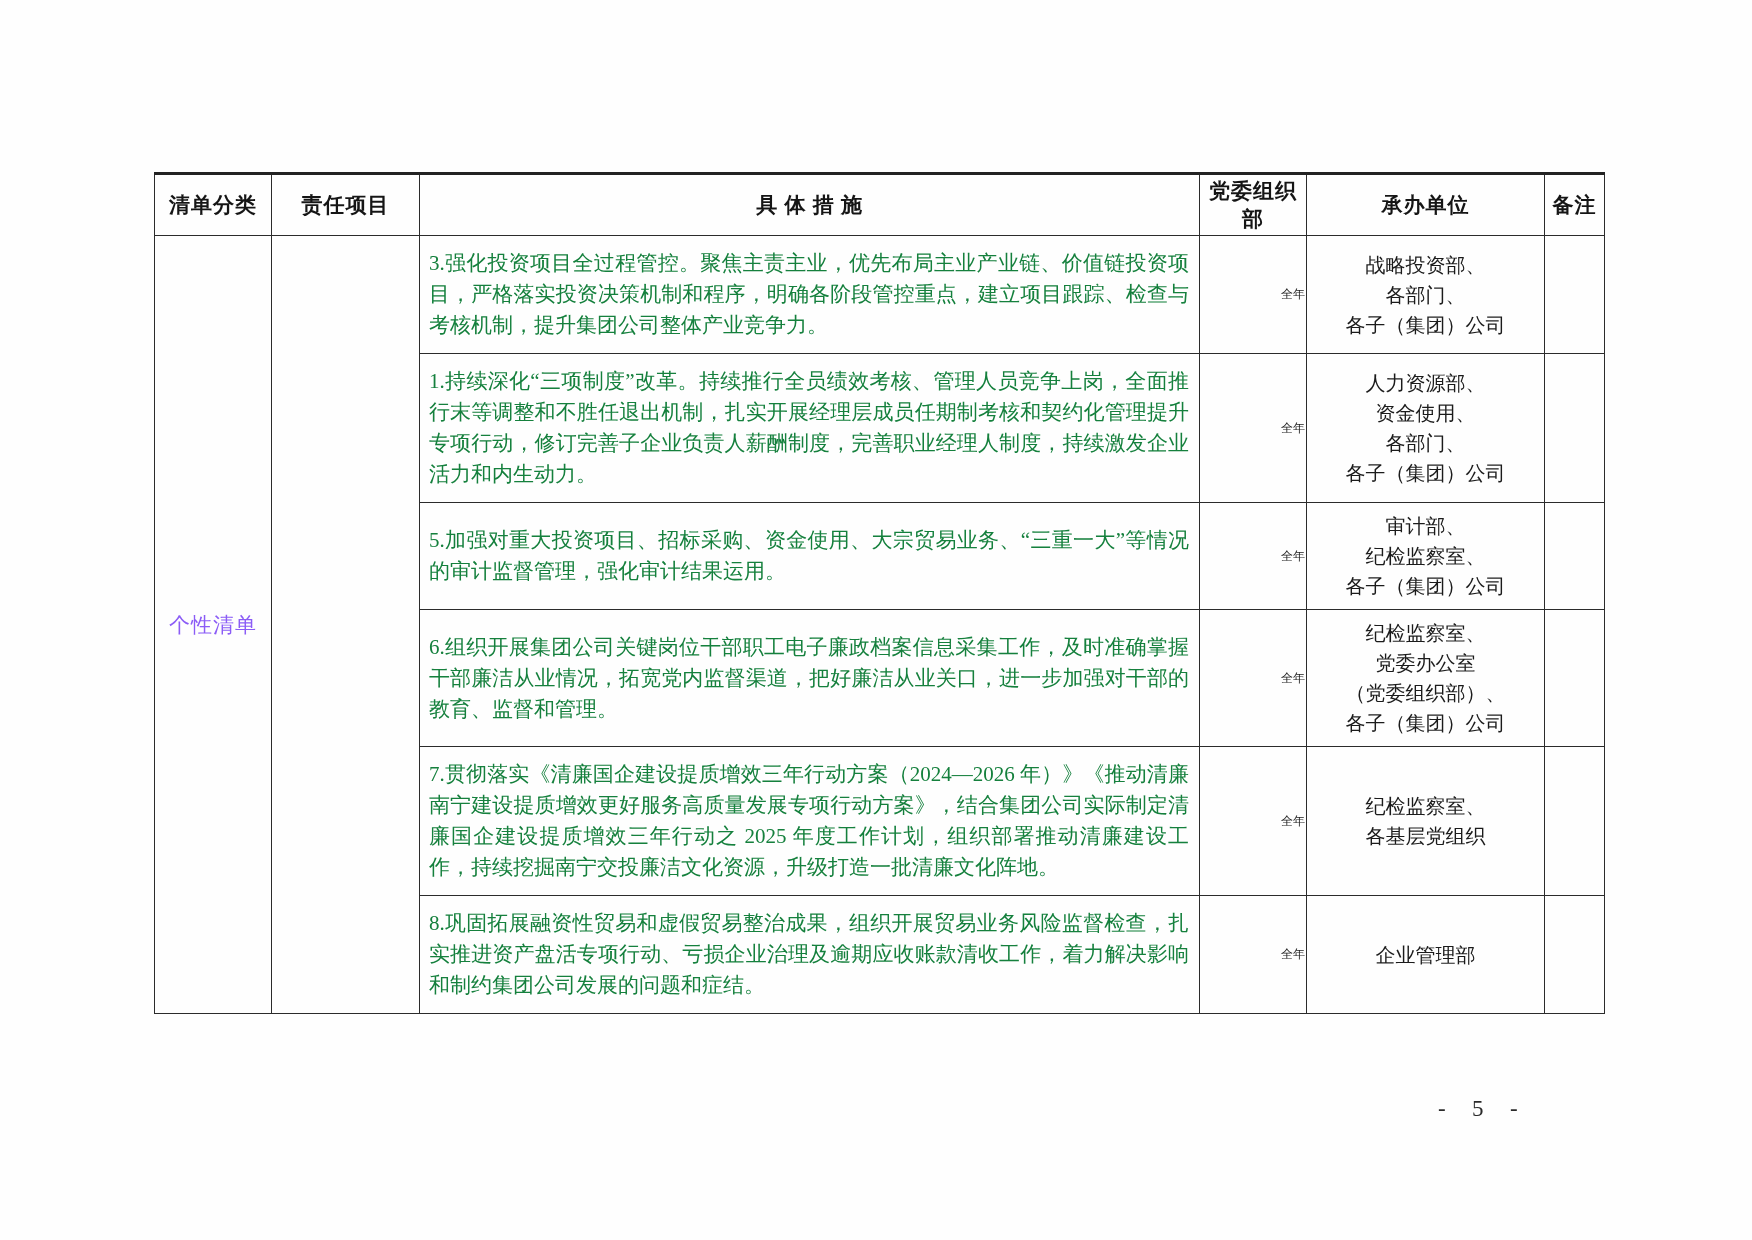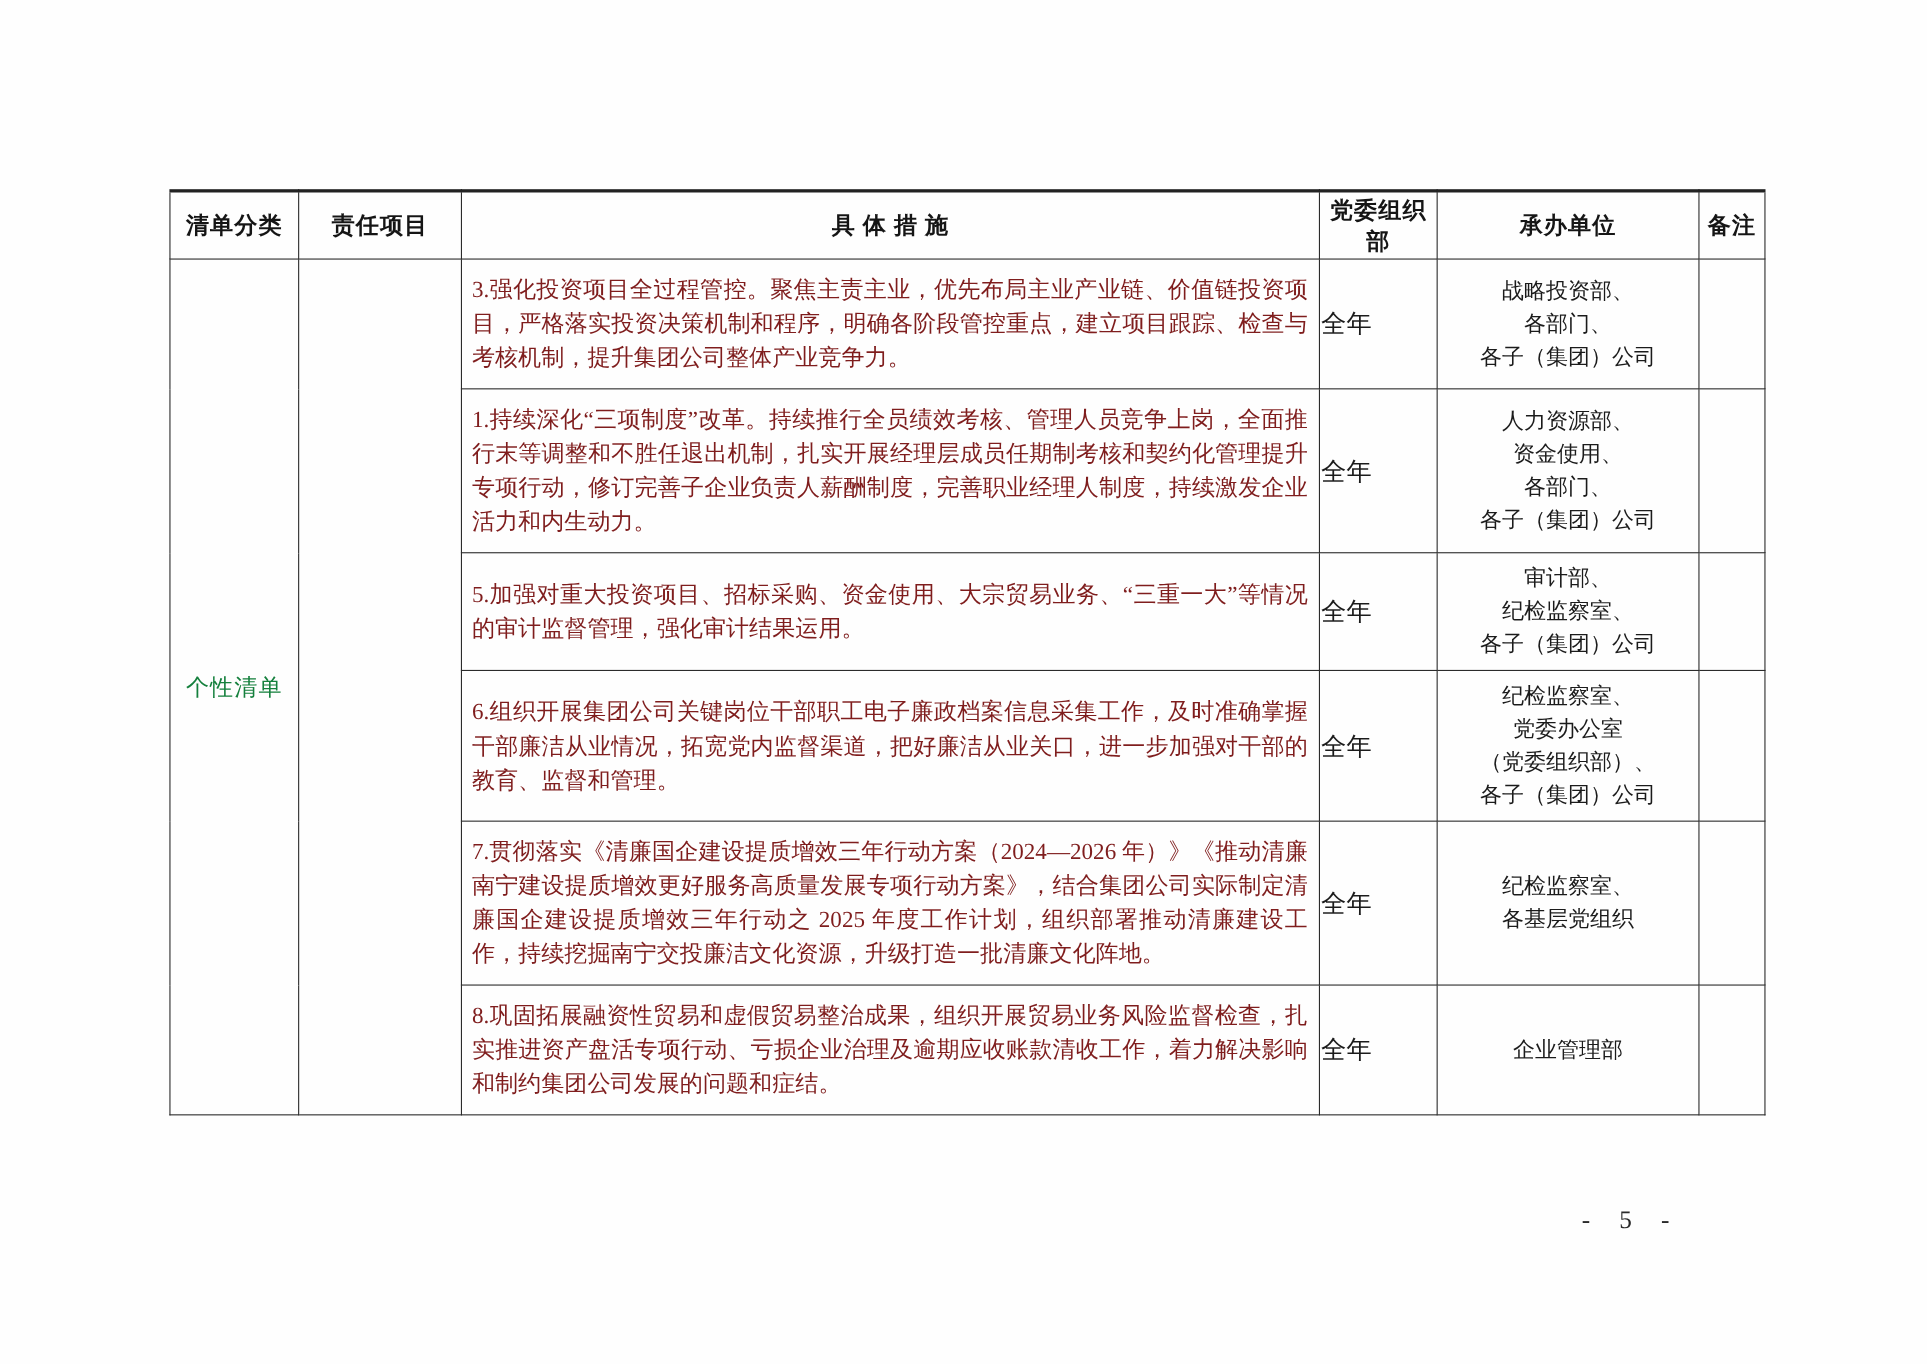--- a/index.html
+++ b/index.html
@@ -40,36 +40,36 @@
     font-weight: bold;
     text-align: center;
     padding: 2px 4px;
     letter-spacing: 1px;
     color: #151515;
   }
   td.category-cell {
     text-align: center;
     font-size: 21px;
     letter-spacing: 1px;
-    color: #15803d;
+    color: #8b5cf6;
   }
   td.project-cell {
     text-align: center;
   }
   td.measure-cell {
     font-size: 21px;
     line-height: 31px;
     padding: 12px 10px 12px 9px;
     text-align: justify;
     text-justify: inter-ideograph;
-    color: #7f1d1d;
+    color: #15803d;
   }
   td.deadline-cell {
-    text-align: left;
-    font-size: 23px;
+    text-align: right;
+    font-size: 12px;
     color: #1b1b1b;
   }
   td.unit-cell {
     text-align: center;
     font-size: 20px;
     line-height: 30px;
     white-space: pre-line;
     padding: 8px 0;
     color: #1b1b1b;
   }

